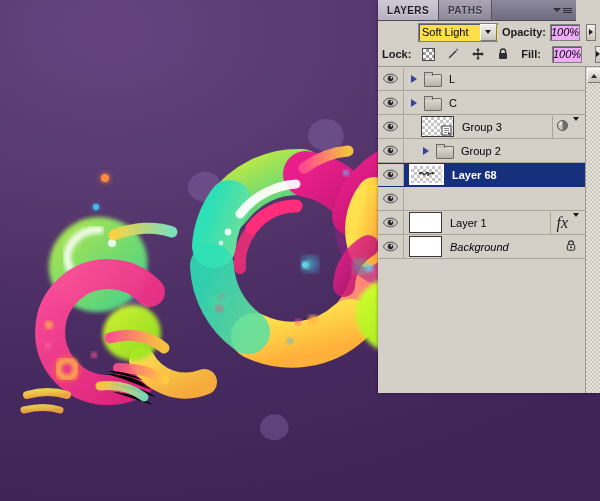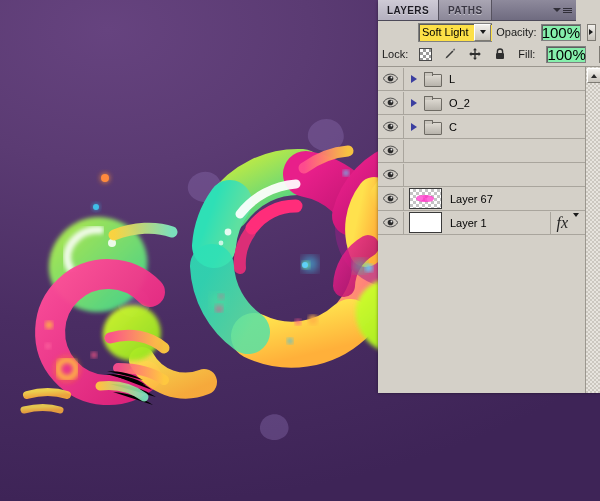--- a/index.html
+++ b/index.html
@@ -69,25 +69,25 @@
   #blendsel .val{flex:1;padding-left:3px;font-size:11px;color:#000;}
   #blendsel .arrowbox{
     width:15px;height:15px;margin:0 1px;
     background:linear-gradient(#f2f0ec,#c9c5bd);
     border:1px solid #7d7a73;border-top-color:#fff;border-left-color:#fff;
     display:flex;align-items:center;justify-content:center;
   }
   .caret-dn{width:0;height:0;border-left:3px solid transparent;border-right:3px solid transparent;border-top:4px solid #1a1a1a;}
   .caret-rt{width:0;height:0;border-top:3px solid transparent;border-bottom:3px solid transparent;border-left:4px solid #1a1a1a;}
 
-  .numlabel{font-size:11px;color:#1a1a1a;}
+  .numlabel{font-size:11px;color:#1a1a1a;font-weight:bold;}
   .numfield{
-    width:38px;height:15px;background:#86efac;border:1px solid #808080;
+    width:38px;height:15px;background:#f0abfc;border:1px solid #808080;
     box-shadow:inset 1px 1px 0 #606060;
-    font-size:15px;text-align:center;line-height:15px;color:#000;
+    font-size:11px;text-align:center;line-height:15px;color:#000;font-style:italic;
   }
   .numbtn{
     width:13px;height:15px;margin-left:2px;
     background:linear-gradient(#f2f0ec,#c6c2ba);
     border:1px solid #7d7a73;
     display:flex;align-items:center;justify-content:center;
   }
   
   #lockrow{height:22px;display:flex;align-items:center;padding:0 4px;gap:11px;background:#d4d0c8;}
   .lockicon{width:14px;height:14px;display:flex;align-items:center;justify-content:center;}
@@ -429,95 +429,135 @@
                 <path d="M8 .8C4.2.8 1.2 3.3.4 5.5c.8 2.2 3.8 4.7 7.6 4.7s6.8-2.5 7.6-4.7C14.8 3.3 11.8.8 8 .8z" fill="#cfcbc4" stroke="#3a3a3a" stroke-width=".9"></path>
                 <ellipse cx="8" cy="5.5" rx="3" ry="3" fill="#2a2a2a"></ellipse>
                 <circle cx="9" cy="4.4" r="1" fill="#e8e8e8"></circle>
               </svg>
             </div>
             <div class="rowbody">
               <span class="discl">
                 <span class="tri-rt"></span>
               </span>
               <span class="folder"></span>
-              <span class="lname">O_2</span>
+              <span class="lname">C</span>
               <div class="rowright"></div>
             </div>
           </div>
           <div class="row">
             <div class="eyecell">
               <svg class="eye" viewBox="0 0 16 11">
                 <path d="M8 .8C4.2.8 1.2 3.3.4 5.5c.8 2.2 3.8 4.7 7.6 4.7s6.8-2.5 7.6-4.7C14.8 3.3 11.8.8 8 .8z" fill="#cfcbc4" stroke="#3a3a3a" stroke-width=".9"></path>
                 <ellipse cx="8" cy="5.5" rx="3" ry="3" fill="#2a2a2a"></ellipse>
                 <circle cx="9" cy="4.4" r="1" fill="#e8e8e8"></circle>
               </svg>
             </div>
-            <div class="rowbody">
+            <div class="rowbody indent1">
+              <span class="thumb checker">
+                <svg class="maskbadge" viewBox="0 0 11 11">
+                  <rect x="1" y="1" width="9" height="9" fill="#fff" stroke="#2a2a2a" stroke-width=".9"></rect>
+                  <path d="M3 3.5h5M3 5.5h5M3 7.5h3" stroke="#666" stroke-width=".8"></path>
+                  <path d="M7.2 6.6l2.6 2.6-2.6 0z" fill="#2a2a2a"></path>
+                </svg>
+              </span>
+              <span class="lname">Group 3</span>
+              <div class="rowright">
+                <span class="cellsep"></span>
+                <span><svg class="adjicon" viewBox="0 0 13 13">
+                    <circle cx="6.5" cy="6.5" r="5" fill="#cfcbc4" stroke="#4a4a4a" stroke-width="1"></circle>
+                    <path d="M6.5 1.5a5 5 0 0 1 0 10z" fill="#6e6e6e"></path>
+                    <circle cx="4.6" cy="4.4" r="1.2" fill="#fff" opacity=".85"></circle>
+                  </svg></span>
+                <span><span class="caret-dn" style="margin:0 4px 0 4px"></span></span>
+              </div>
+            </div>
+          </div>
+          <div class="row">
+            <div class="eyecell">
+              <svg class="eye" viewBox="0 0 16 11">
+                <path d="M8 .8C4.2.8 1.2 3.3.4 5.5c.8 2.2 3.8 4.7 7.6 4.7s6.8-2.5 7.6-4.7C14.8 3.3 11.8.8 8 .8z" fill="#cfcbc4" stroke="#3a3a3a" stroke-width=".9"></path>
+                <ellipse cx="8" cy="5.5" rx="3" ry="3" fill="#2a2a2a"></ellipse>
+                <circle cx="9" cy="4.4" r="1" fill="#e8e8e8"></circle>
+              </svg>
+            </div>
+            <div class="rowbody indent1">
               <span class="discl">
                 <span class="tri-rt"></span>
               </span>
               <span class="folder"></span>
-              <span class="lname">C</span>
+              <span class="lname">Group 2</span>
               <div class="rowright"></div>
             </div>
           </div>
-          <div class="row">
-            <div class="eyecell">
-              <svg class="eye" viewBox="0 0 16 11">
-                <path d="M8 .8C4.2.8 1.2 3.3.4 5.5c.8 2.2 3.8 4.7 7.6 4.7s6.8-2.5 7.6-4.7C14.8 3.3 11.8.8 8 .8z" fill="#cfcbc4" stroke="#3a3a3a" stroke-width=".9"></path>
-                <ellipse cx="8" cy="5.5" rx="3" ry="3" fill="#2a2a2a"></ellipse>
-                <circle cx="9" cy="4.4" r="1" fill="#e8e8e8"></circle>
-              </svg>
-            </div>
-          </div>
-          <div class="row">
-            <div class="eyecell">
-              <svg class="eye" viewBox="0 0 16 11">
-                <path d="M8 .8C4.2.8 1.2 3.3.4 5.5c.8 2.2 3.8 4.7 7.6 4.7s6.8-2.5 7.6-4.7C14.8 3.3 11.8.8 8 .8z" fill="#cfcbc4" stroke="#3a3a3a" stroke-width=".9"></path>
-                <ellipse cx="8" cy="5.5" rx="3" ry="3" fill="#2a2a2a"></ellipse>
-                <circle cx="9" cy="4.4" r="1" fill="#e8e8e8"></circle>
-              </svg>
-            </div>
-          </div>
-          <div class="row">
+          <div class="row sel">
             <div class="eyecell">
               <svg class="eye" viewBox="0 0 16 11">
                 <path d="M8 .8C4.2.8 1.2 3.3.4 5.5c.8 2.2 3.8 4.7 7.6 4.7s6.8-2.5 7.6-4.7C14.8 3.3 11.8.8 8 .8z" fill="#cfcbc4" stroke="#3a3a3a" stroke-width=".9"></path>
                 <ellipse cx="8" cy="5.5" rx="3" ry="3" fill="#2a2a2a"></ellipse>
                 <circle cx="9" cy="4.4" r="1" fill="#e8e8e8"></circle>
               </svg>
             </div>
             <div class="rowbody">
               <span class="thumb checker"><svg width="100%" height="100%" viewBox="0 0 31 19" preserveAspectRatio="none">
-                  <ellipse cx="15" cy="9.5" rx="9" ry="3.4" fill="#ff35c8" opacity=".85"></ellipse>
-                  <ellipse cx="10" cy="9" rx="3.2" ry="2.6" fill="#ff6ad8"></ellipse>
-                  <ellipse cx="20" cy="10" rx="3.2" ry="2.6" fill="#ff6ad8"></ellipse>
+                  <path d="M8 9l3-2 2 3 3-3 3 2 3-2" stroke="#2a2a2a" stroke-width="1.3" fill="none"></path>
+                  <circle cx="9" cy="8" r="1" fill="#222"></circle>
+                  <circle cx="17" cy="10" r="1" fill="#222"></circle>
+                  <circle cx="22" cy="8" r="1" fill="#222"></circle>
                 </svg></span>
-              <span class="lname">Layer 67</span>
+              <span class="lname">Layer 68</span>
               <div class="rowright"></div>
+            </div>
+          </div>
+          <div class="row">
+            <div class="eyecell">
+              <svg class="eye" viewBox="0 0 16 11">
+                <path d="M8 .8C4.2.8 1.2 3.3.4 5.5c.8 2.2 3.8 4.7 7.6 4.7s6.8-2.5 7.6-4.7C14.8 3.3 11.8.8 8 .8z" fill="#cfcbc4" stroke="#3a3a3a" stroke-width=".9"></path>
+                <ellipse cx="8" cy="5.5" rx="3" ry="3" fill="#2a2a2a"></ellipse>
+                <circle cx="9" cy="4.4" r="1" fill="#e8e8e8"></circle>
+              </svg>
             </div>
           </div>
           <div class="row">
             <div class="eyecell">
               <svg class="eye" viewBox="0 0 16 11">
                 <path d="M8 .8C4.2.8 1.2 3.3.4 5.5c.8 2.2 3.8 4.7 7.6 4.7s6.8-2.5 7.6-4.7C14.8 3.3 11.8.8 8 .8z" fill="#cfcbc4" stroke="#3a3a3a" stroke-width=".9"></path>
                 <ellipse cx="8" cy="5.5" rx="3" ry="3" fill="#2a2a2a"></ellipse>
                 <circle cx="9" cy="4.4" r="1" fill="#e8e8e8"></circle>
               </svg>
             </div>
             <div class="rowbody">
               <span class="thumb"></span>
               <span class="lname">Layer 1</span>
               <div class="rowright">
                 <span class="cellsep"></span>
                 <span class="fx">fx</span>
                 <span><span class="caret-dn" style="margin:0 4px 0 3px"></span></span>
               </div>
             </div>
           </div>
+          <div class="row">
+            <div class="eyecell">
+              <svg class="eye" viewBox="0 0 16 11">
+                <path d="M8 .8C4.2.8 1.2 3.3.4 5.5c.8 2.2 3.8 4.7 7.6 4.7s6.8-2.5 7.6-4.7C14.8 3.3 11.8.8 8 .8z" fill="#cfcbc4" stroke="#3a3a3a" stroke-width=".9"></path>
+                <ellipse cx="8" cy="5.5" rx="3" ry="3" fill="#2a2a2a"></ellipse>
+                <circle cx="9" cy="4.4" r="1" fill="#e8e8e8"></circle>
+              </svg>
+            </div>
+            <div class="rowbody">
+              <span class="thumb"></span>
+              <span class="lname italic">Background</span>
+              <div class="rowright">
+                <span style="margin-right: 6px;"><svg class="lockglyph" viewBox="0 0 12 13">
+                    <path d="M3.6 5.6V4.2a2.4 2.4 0 0 1 4.8 0v1.4" stroke="#2f2f2f" stroke-width="1.2" fill="none"></path>
+                    <rect x="2.3" y="5.6" width="7.4" height="5.6" rx="1" fill="#cfcbc4" stroke="#2f2f2f" stroke-width="1"></rect>
+                    <circle cx="6" cy="8.2" r="1" fill="#2f2f2f"></circle>
+                  </svg></span>
+              </div>
+            </div>
+          </div>
         </div>
       <div id="scroll">
         <div id="scrollup">
             <span class="caret-up"></span>
           </div>
       </div>
     </div>
 
   </div>
 </div>

